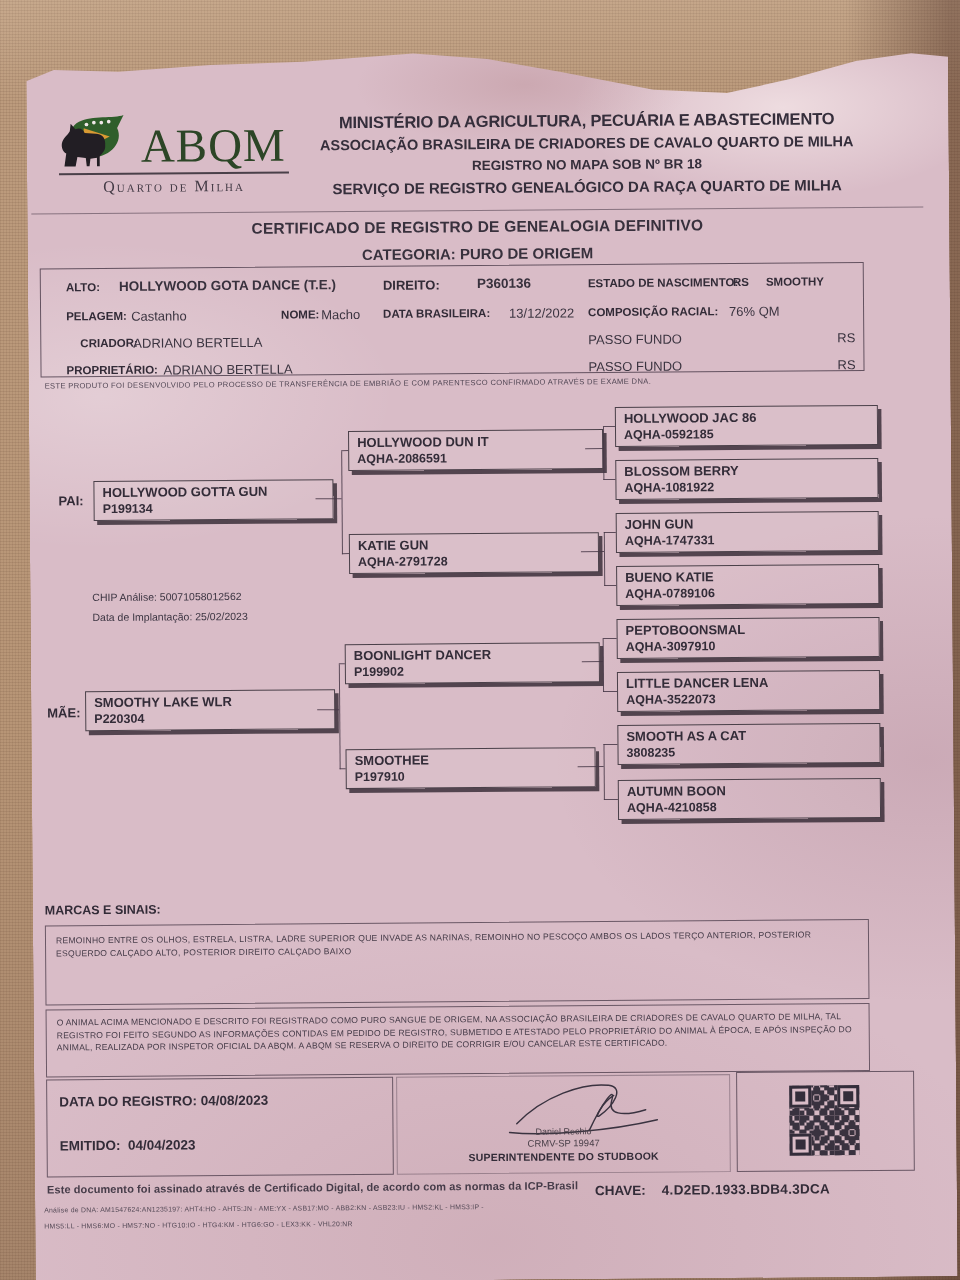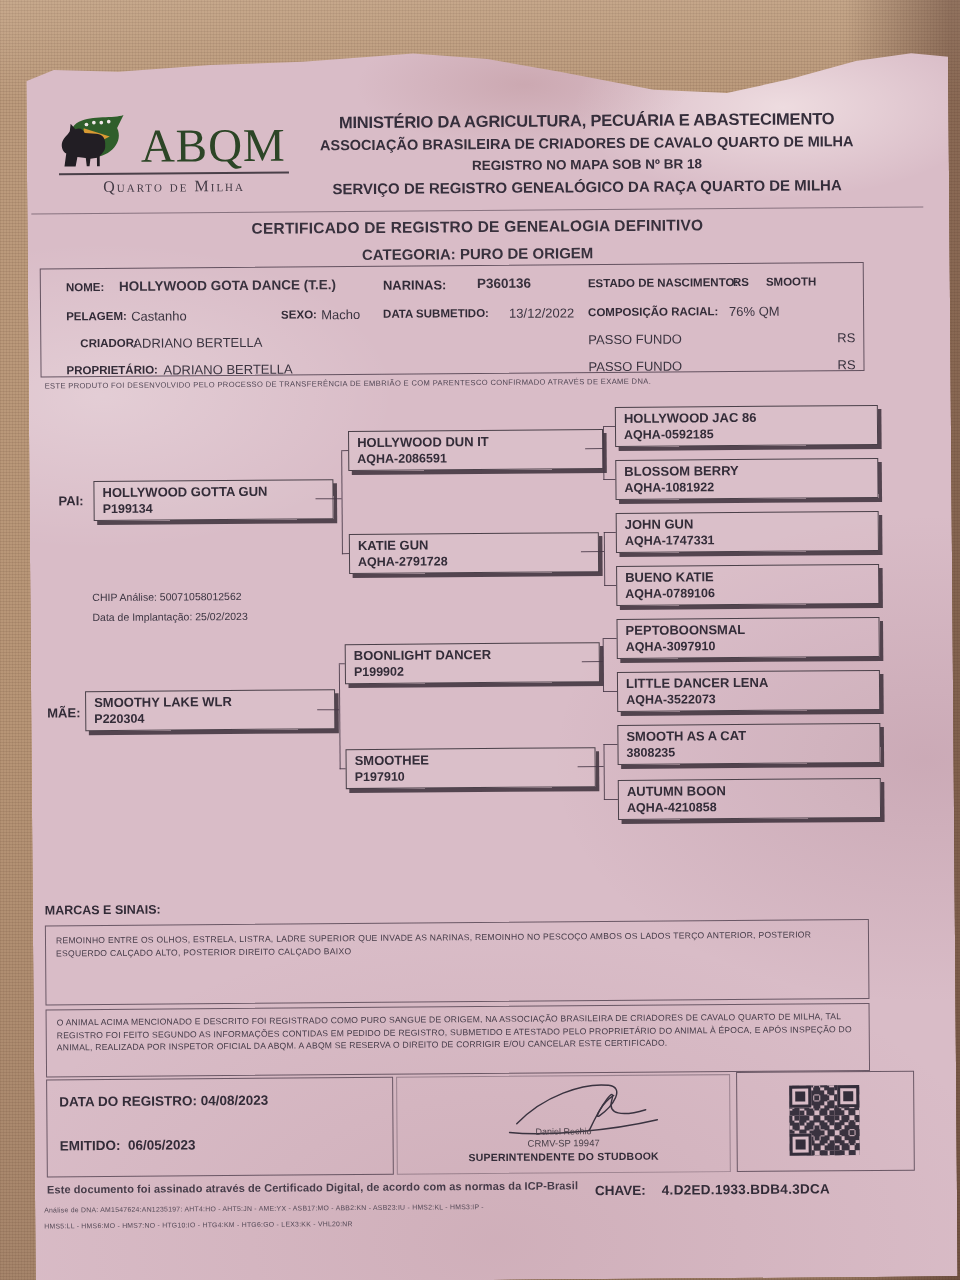--- a/index.html
+++ b/index.html
@@ -119,33 +119,33 @@
     <div class="m2">ASSOCIAÇÃO BRASILEIRA DE CRIADORES DE CAVALO QUARTO DE MILHA</div>
     <div class="m3">REGISTRO NO MAPA SOB Nº BR 18</div>
     <div class="m4">SERVIÇO DE REGISTRO GENEALÓGICO DA RAÇA QUARTO DE MILHA</div>
   </div>
 
   <div class="abs rule"></div>
   <div class="abs title1">CERTIFICADO DE REGISTRO DE GENEALOGIA DEFINITIVO</div>
   <div class="abs title2">CATEGORIA: PURO DE ORIGEM</div>
 
   <div class="abs infobox">
-    <span class="f lab" style="left:25px;top:12px">NOME:</span>
+    <span class="f lab" style="left:25px;top:12px">ALTO:</span>
     <span class="f val" style="left:78px;top:10px">HOLLYWOOD GOTA DANCE (T.E.)</span>
-    <span class="f lab" style="left:342px;top:11px;font-size:13px">NARINAS:</span>
+    <span class="f lab" style="left:342px;top:11px;font-size:13px">DIREITO:</span>
     <span class="f val" style="left:436px;top:10px">P360136</span>
     <span class="f lab" style="left:547px;top:12px">ESTADO DE NASCIMENTO:</span>
     <span class="f lab" style="left:692px;top:12px">RS</span>
-    <span class="f lab" style="left:725px;top:12px">SMOOTH</span>
+    <span class="f lab" style="left:725px;top:12px">SMOOTHY</span>
 
     <span class="f lab" style="left:25px;top:41px">PELAGEM:</span>
     <span class="f val2" style="left:90px;top:40px">Castanho</span>
-    <span class="f lab" style="left:240px;top:41px">SEXO:</span>
+    <span class="f lab" style="left:240px;top:41px">NOME:</span>
     <span class="f val2" style="left:280px;top:40px">Macho</span>
-    <span class="f lab" style="left:342px;top:41px">DATA SUBMETIDO:</span>
+    <span class="f lab" style="left:342px;top:41px">DATA BRASILEIRA:</span>
     <span class="f val2" style="left:468px;top:40px">13/12/2022</span>
     <span class="f lab" style="left:547px;top:41px">COMPOSIÇÃO RACIAL:</span>
     <span class="f val2" style="left:688px;top:40px">76% QM</span>
 
     <span class="f lab" style="left:39px;top:68px">CRIADOR:</span>
     <span class="f val2" style="left:92px;top:67px">ADRIANO BERTELLA</span>
     <span class="f val2" style="left:547px;top:67px">PASSO FUNDO</span>
     <span class="f val2" style="left:796px;top:67px">RS</span>
 
     <span class="f lab" style="left:25px;top:95px">PROPRIETÁRIO:</span>
@@ -261,21 +261,21 @@
     <div class="decl-t">O ANIMAL ACIMA MENCIONADO E DESCRITO FOI REGISTRADO COMO PURO SANGUE DE ORIGEM, NA ASSOCIAÇÃO BRASILEIRA DE CRIADORES DE CAVALO QUARTO DE MILHA, TAL REGISTRO FOI FEITO SEGUNDO AS INFORMAÇÕES CONTIDAS EM PEDIDO DE REGISTRO, SUBMETIDO E ATESTADO PELO PROPRIETÁRIO DO ANIMAL À ÉPOCA, E APÓS INSPEÇÃO DO ANIMAL, REALIZADA POR INSPETOR OFICIAL DA ABQM. A ABQM SE RESERVA O DIREITO DE CORRIGIR E/OU CANCELAR ESTE CERTIFICADO.</div>
   </div>
 
   <div class="fbox fb-left">
     <span class="fdate" style="left:12px;top:14px">
       <span>DATA DO REGISTRO:</span>
       <span>04/08/2023</span>
     </span>
     <span class="fdate" style="left:12px;top:58px">
       <span>EMITIDO:</span>&nbsp;
-      <span>06/05/2023</span>
+      <span>04/04/2023</span>
     </span>
   </div>
 
   <div class="fbox fb-mid" style="border-color:rgba(70,55,70,.4)">
     <div class="sig-wrap">
       <svg class="sig-svg" viewBox="0 0 220 80">
         <g fill="none" stroke="#3a3340" stroke-width="2" stroke-linecap="round">
           <path d="M18,62 C55,24 110,6 145,10 C168,13 152,38 132,52 C124,57 136,34 152,24"></path>
           <path d="M118,72 C136,34 156,8 149,32 C144,49 162,54 196,44"></path>
           <path d="M8,74 C60,80 150,72 212,58"></path>

